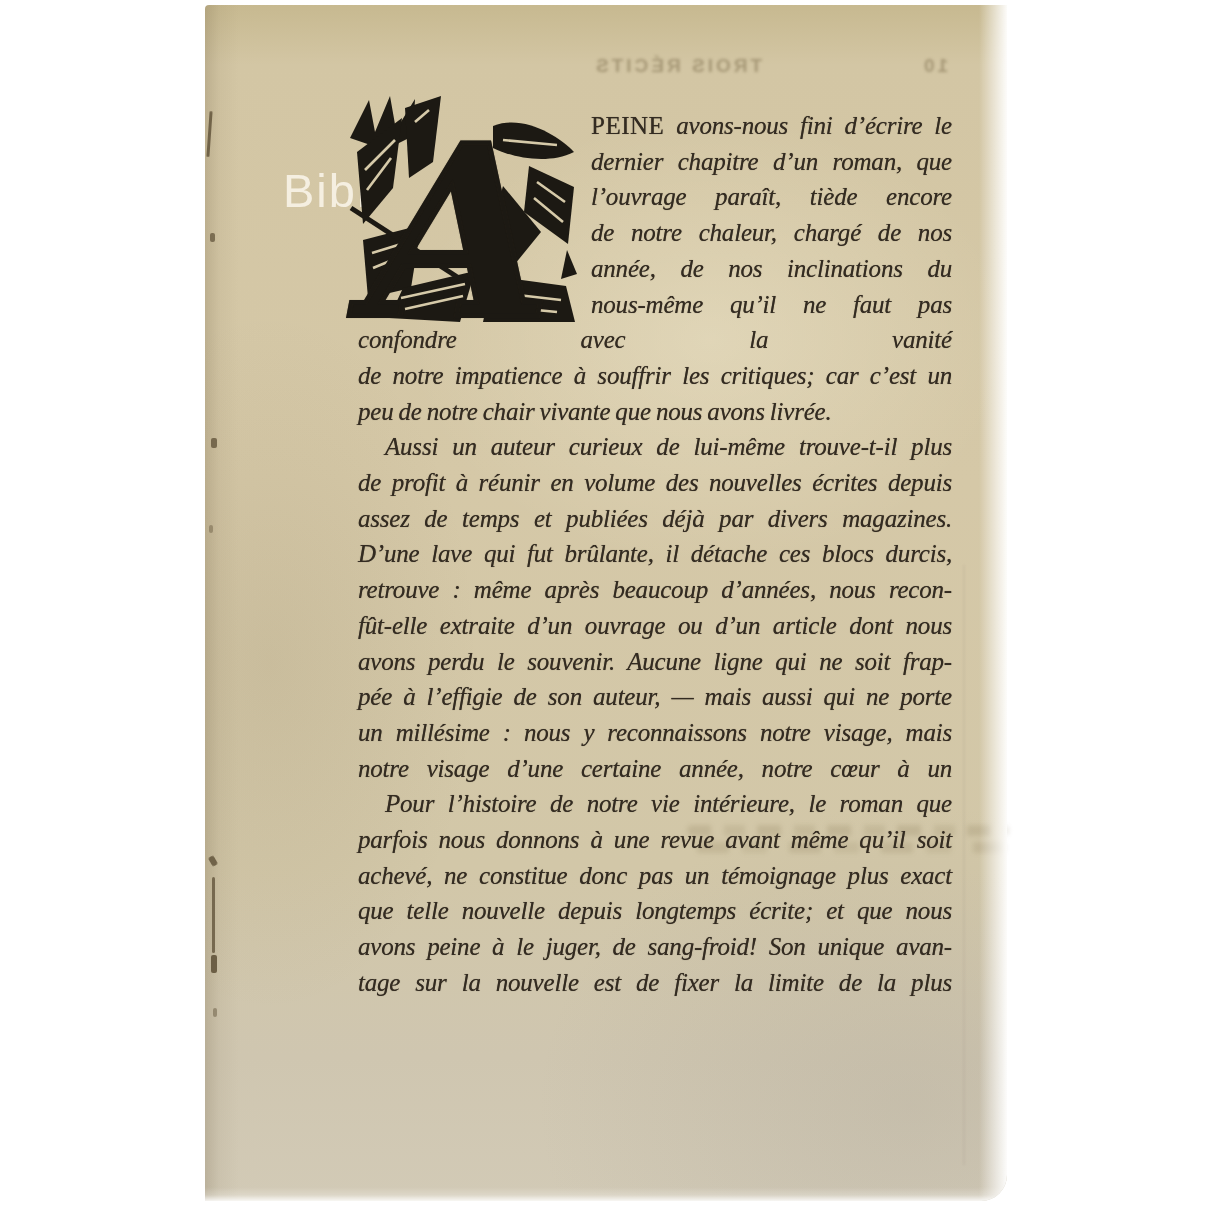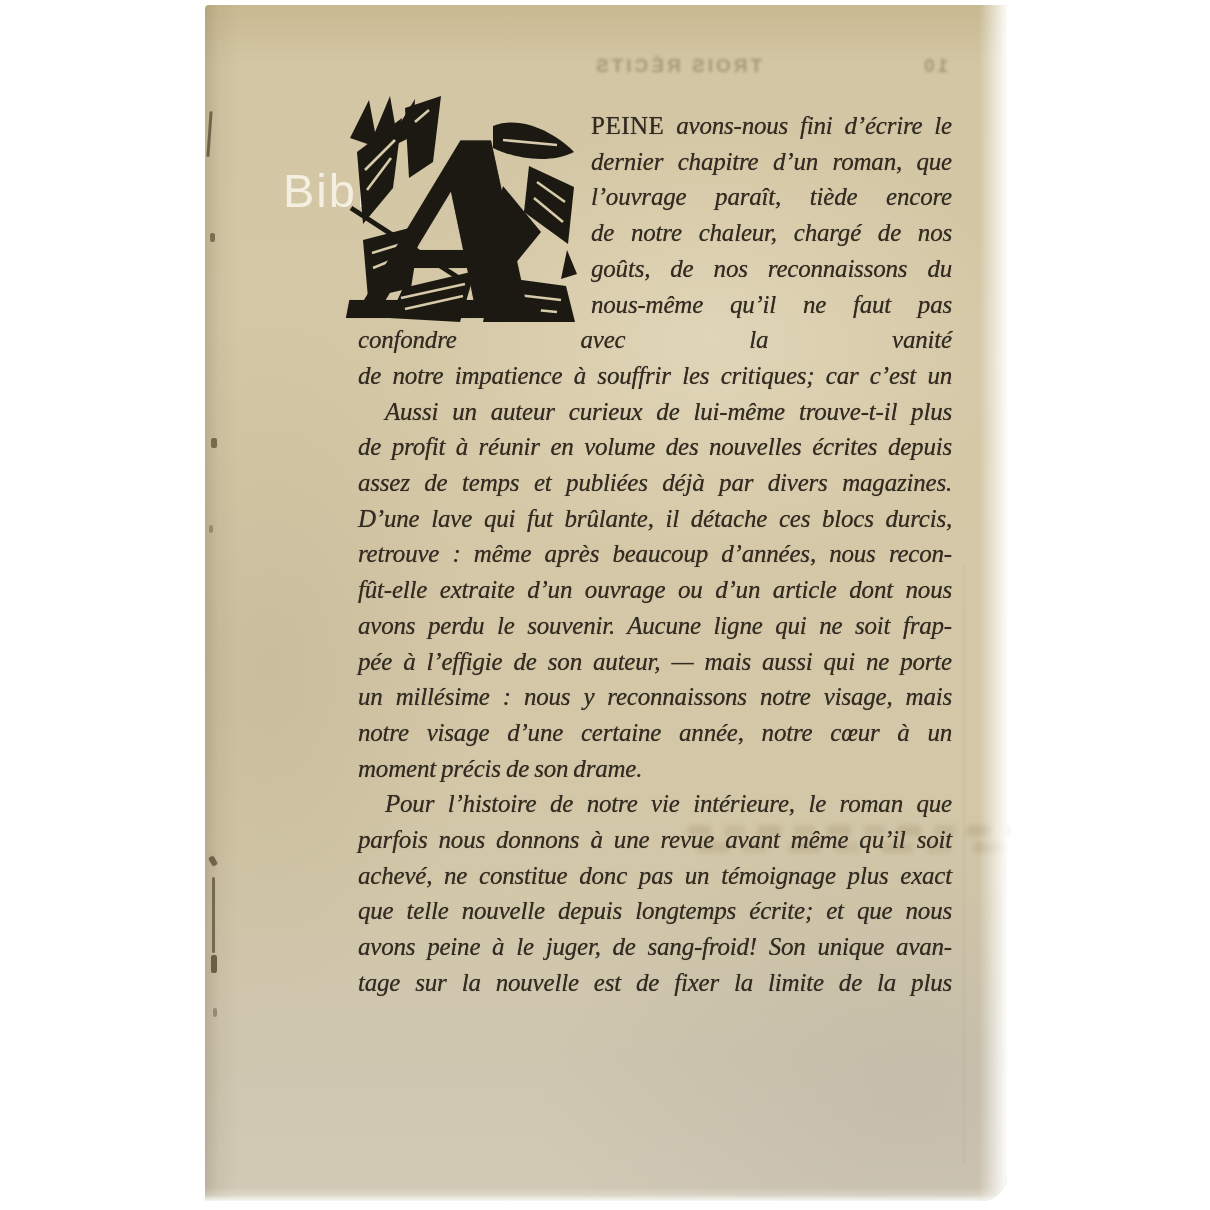--- a/index.html
+++ b/index.html
@@ -135,34 +135,34 @@
           <line x1="70" y1="30" x2="84" y2="18"></line>
         </g>
         <text x="22" y="224" font-family="DejaVu Serif, serif" font-weight="bold" font-size="238" fill="#1c1913" stroke="#1c1913" stroke-width="4">A</text>
       </svg>
     </div>
 
   <div class="line"><span class="lead-caps">PEINE</span> avons-nous fini d’écrire le</div>
       <div class="line">dernier chapitre d’un roman, que</div>
       <div class="line">l’ouvrage paraît, tiède encore</div>
       <div class="line">de notre chaleur, chargé de nos</div>
-      <div class="line">goûts, de nos reconnaissons du</div>
+      <div class="line">année, de nos inclinations du</div>
       <div class="line">nous-même qu’il ne faut pas confondre avec la vanité</div>
       <div class="line">de notre impatience à souffrir les critiques; car c’est un</div>
+      <div class="line left">peu de notre chair vivante que nous avons livrée.</div>
       <div class="line indent">Aussi un auteur curieux de lui-même trouve-t-il plus</div>
       <div class="line">de profit à réunir en volume des nouvelles écrites depuis</div>
       <div class="line">assez de temps et publiées déjà par divers magazines.</div>
       <div class="line">D’une lave qui fut brûlante, il détache ces blocs durcis,</div>
       <div class="line">retrouve : même après beaucoup d’années, nous recon-</div>
       <div class="line">fût-elle extraite d’un ouvrage ou d’un article dont nous</div>
       <div class="line">avons perdu le souvenir. Aucune ligne qui ne soit frap-</div>
       <div class="line">pée à l’effigie de son auteur, — mais aussi qui ne porte</div>
       <div class="line">un millésime : nous y reconnaissons notre visage, mais</div>
       <div class="line">notre visage d’une certaine année, notre cœur à un</div>
-      <div class="line left">moment précis de son drame.</div>
       <div class="line indent">Pour l’histoire de notre vie intérieure, le roman que</div>
       <div class="line">parfois nous donnons à une revue avant même qu’il soit</div>
       <div class="line">achevé, ne constitue donc pas un témoignage plus exact</div>
       <div class="line">que telle nouvelle depuis longtemps écrite; et que nous</div>
       <div class="line">avons peine à le juger, de sang-froid! Son unique avan-</div>
       <div class="line">tage sur la nouvelle est de fixer la limite de la plus</div>
     </div>
 
   <div class="page-edge-fade"></div>
 </div>

